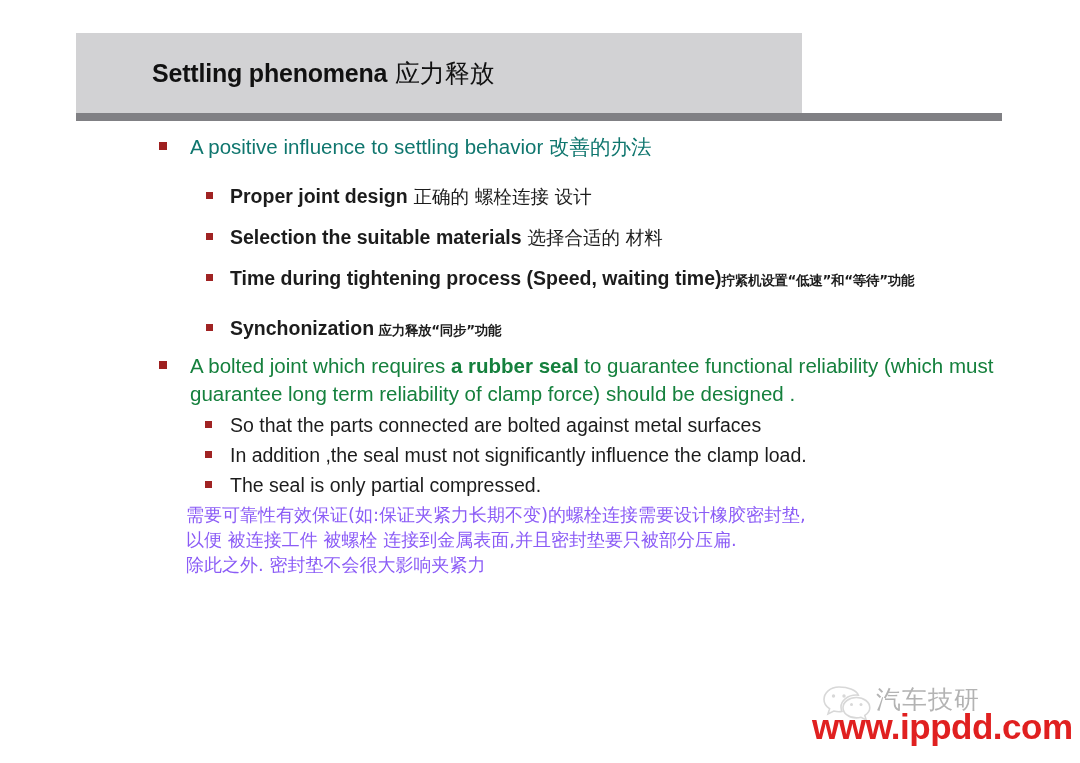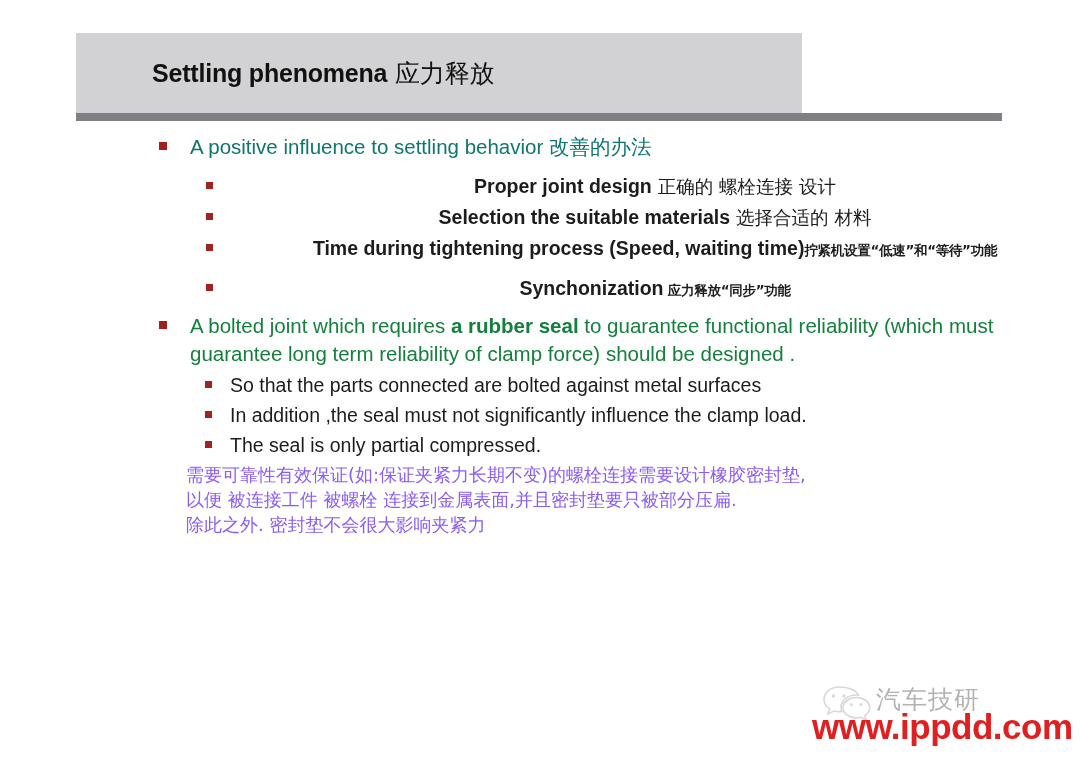--- a/index.html
+++ b/index.html
@@ -79,26 +79,25 @@
     left: 159px;
     top: 9px;
     width: 8px;
     height: 8px;
     background: #9e2020;
   }
 
   .lvl2 {
     position: relative;
     padding-left: 230px;
-    margin: 4px 0 3px 0;
+    margin: 14px 0 3px 0;
     font-size: 19px;
     line-height: 26px;
     color: #1c1c1c;
     max-width: 930px;
-    text-align: center;
   }
   .lvl2 > .bullet {
     position: absolute;
     left: 206px;
     top: 9px;
     width: 7px;
     height: 7px;
     background: #a02323;
   }
   .lvl2 .en-b {

